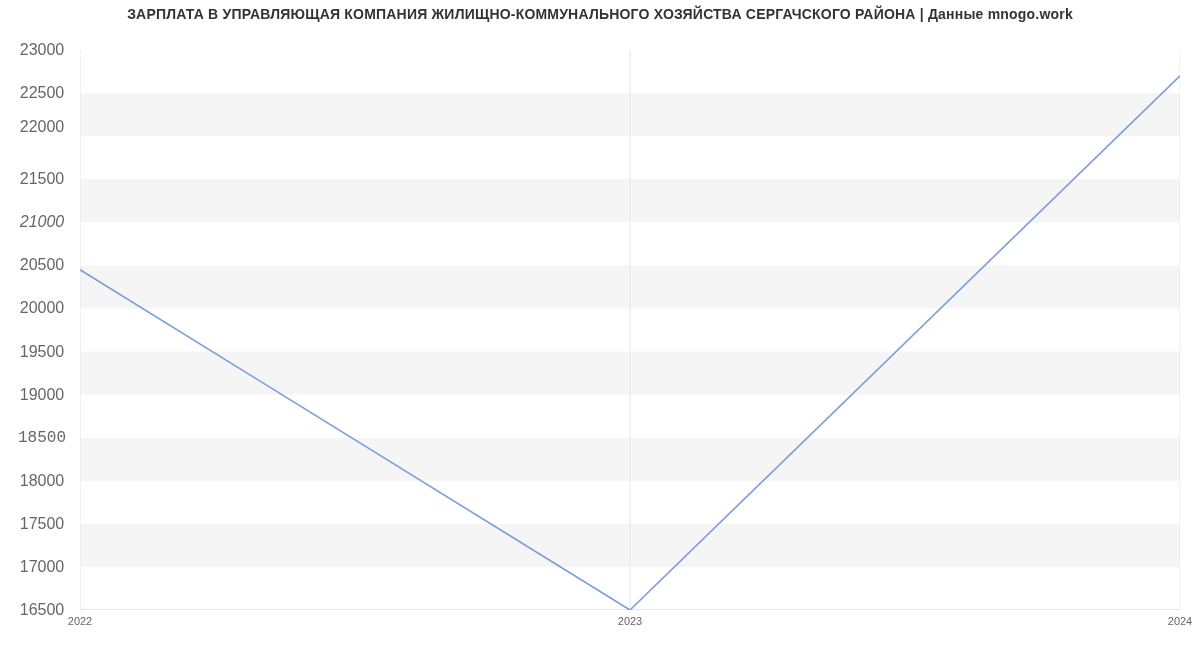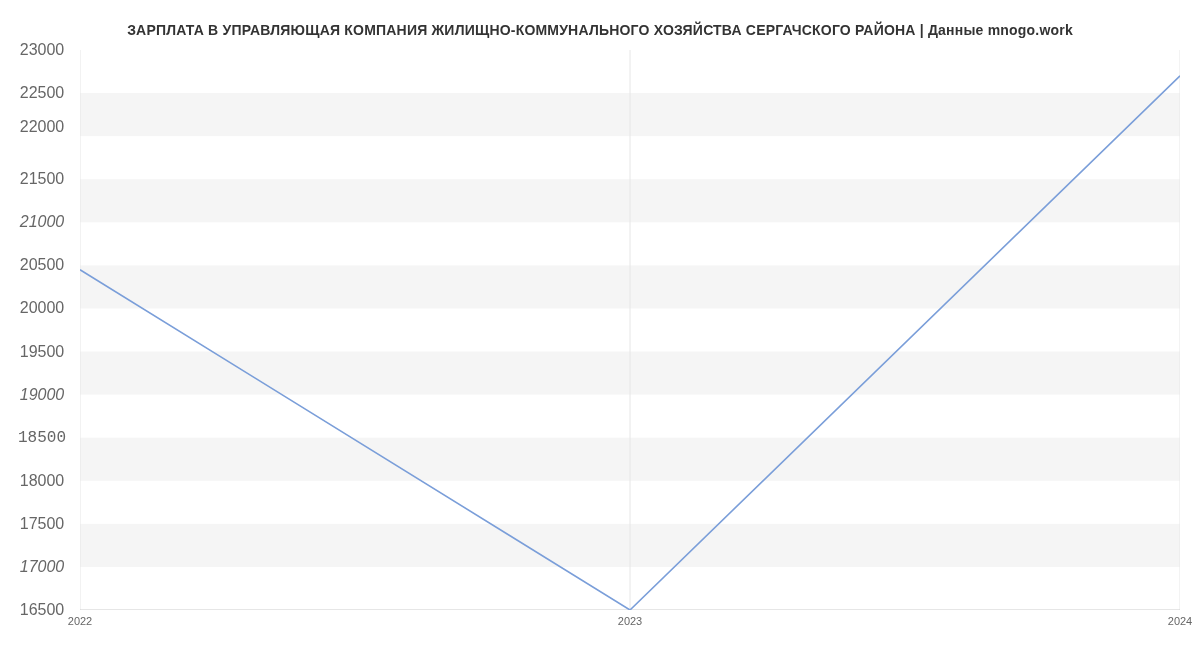--- a/index.html
+++ b/index.html
@@ -11,21 +11,21 @@
     font-family: "Helvetica Neue", Helvetica, Arial, sans-serif;
     color: #333;
   }
   .chart-container {
     position: relative;
     width: 1200px;
     height: 650px;
   }
   .title {
     position: absolute;
-    top: 22px;
+    top: 6px;
     left: 0;
     width: 1200px;
     text-align: center;
     font-size: 14px;
     font-weight: 600;
     color: #333333;
     letter-spacing: 0.2px;
   }
   .plot {
     position: absolute;
@@ -108,25 +108,25 @@
         <line x1="-6" x2="0" y1="129.23076923076923" y2="129.23076923076923" class="tick-mark"></line>
         <line x1="-6" x2="0" y1="86.15384615384613" y2="86.15384615384613" class="tick-mark"></line>
         <line x1="-6" x2="0" y1="43.076923076923094" y2="43.076923076923094" class="tick-mark"></line>
         <line x1="-6" x2="0" y1="0" y2="0" class="tick-mark"></line>
         <path d="M0 219.69230769230774 L550 560 L1100 25.84615384615381" class="data-line"></path>
       </svg>
   </div>
 
   <div id="y-labels">
       <div class="y-tick-label" style="top: 610px;">16500</div>
-      <div class="y-tick-label" style="top: 566.923px; font-style: italic;">17000</div>
+      <div class="y-tick-label" style="top: 566.923px;">17000</div>
       <div class="y-tick-label" style="top: 523.846px;">17500</div>
       <div class="y-tick-label" style="top: 480.769px;">18000</div>
       <div class="y-tick-label" style="top: 437.692px; font-family: Liberation Mono, monospace;">18500</div>
-      <div class="y-tick-label" style="top: 394.615px; font-style: italic;">19000</div>
+      <div class="y-tick-label" style="top: 394.615px;">19000</div>
       <div class="y-tick-label" style="top: 351.538px;">19500</div>
       <div class="y-tick-label" style="top: 308.462px;">20000</div>
       <div class="y-tick-label" style="top: 265.385px;">20500</div>
       <div class="y-tick-label" style="top: 222.308px; font-style: italic;">21000</div>
       <div class="y-tick-label" style="top: 179.231px;">21500</div>
       <div class="y-tick-label" style="top: 127px;">22000</div>
       <div class="y-tick-label" style="top: 93.0769px;">22500</div>
       <div class="y-tick-label" style="top: 50px;">23000</div>
     </div>
   <div id="x-labels">

